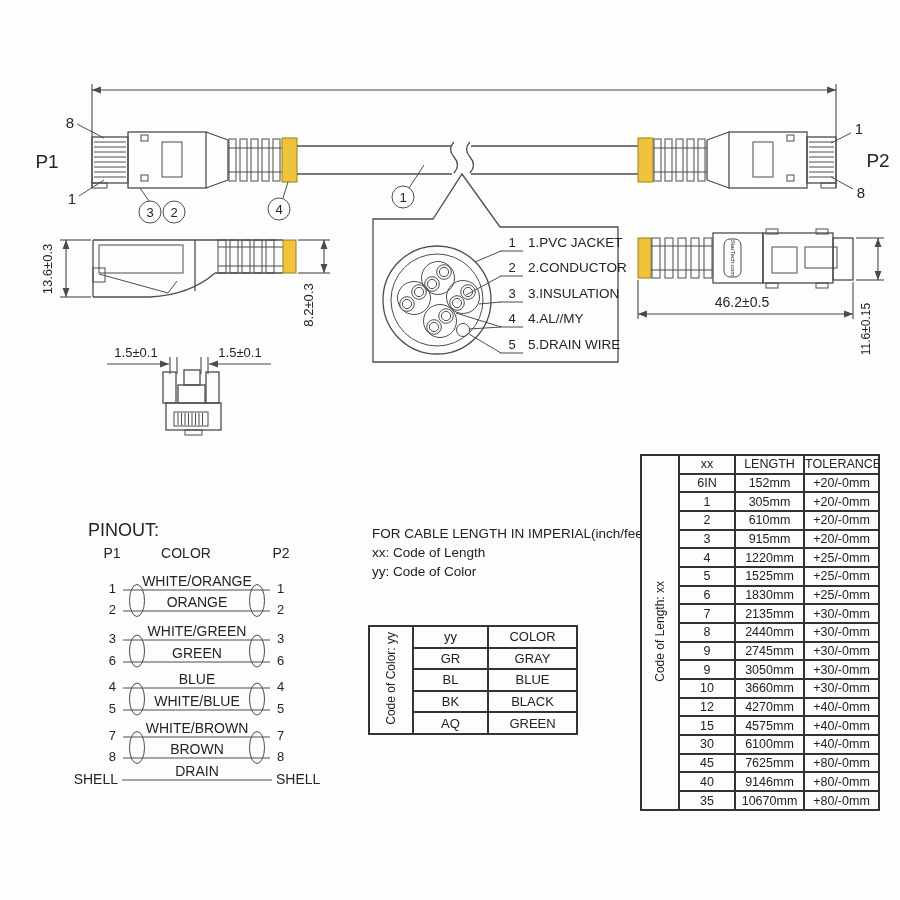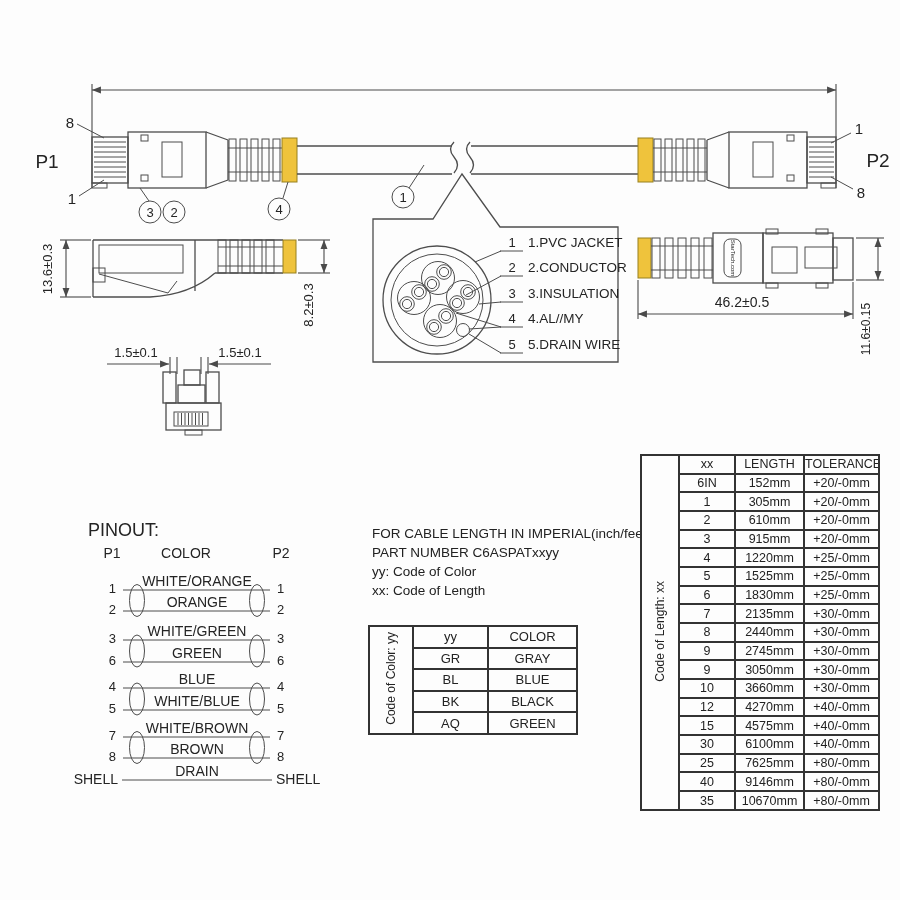--- a/index.html
+++ b/index.html
@@ -299,23 +299,22 @@
       <text class="t14" x="197" y="684" text-anchor="middle">BLUE</text>
       <text class="t14" x="197" y="706" text-anchor="middle">WHITE/BLUE</text>
       <text class="t14" x="197" y="733" text-anchor="middle">WHITE/BROWN</text>
       <text class="t14" x="197" y="754" text-anchor="middle">BROWN</text>
       <text class="t14" x="197" y="776" text-anchor="middle">DRAIN</text>
     </g>
   </svg>
 
   <div class="notes">
     <div>FOR CABLE LENGTH IN IMPERIAL(inch/feet)</div>
-    <div>PART NUMBER C6ASPATxxyy</div>
+    <div>xx: Code of Length</div>
     <div>yy: Code of Color</div>
-    <div>xx: Code of Length</div>
   </div>
 
   <table class="spec-table color-table">
     <colgroup>
         <col style="width:44px">
         <col style="width:75px">
         <col style="width:89px">
       </colgroup>
     <tbody>
         <tr>
@@ -429,21 +428,21 @@
           <td>15</td>
           <td>4575mm</td>
           <td>+40/-0mm</td>
         </tr>
     <tr>
           <td>30</td>
           <td>6100mm</td>
           <td>+40/-0mm</td>
         </tr>
     <tr>
-          <td>25</td>
+          <td>45</td>
           <td>7625mm</td>
           <td>+80/-0mm</td>
         </tr>
     <tr>
           <td>40</td>
           <td>9146mm</td>
           <td>+80/-0mm</td>
         </tr>
     <tr>
           <td>35</td>

